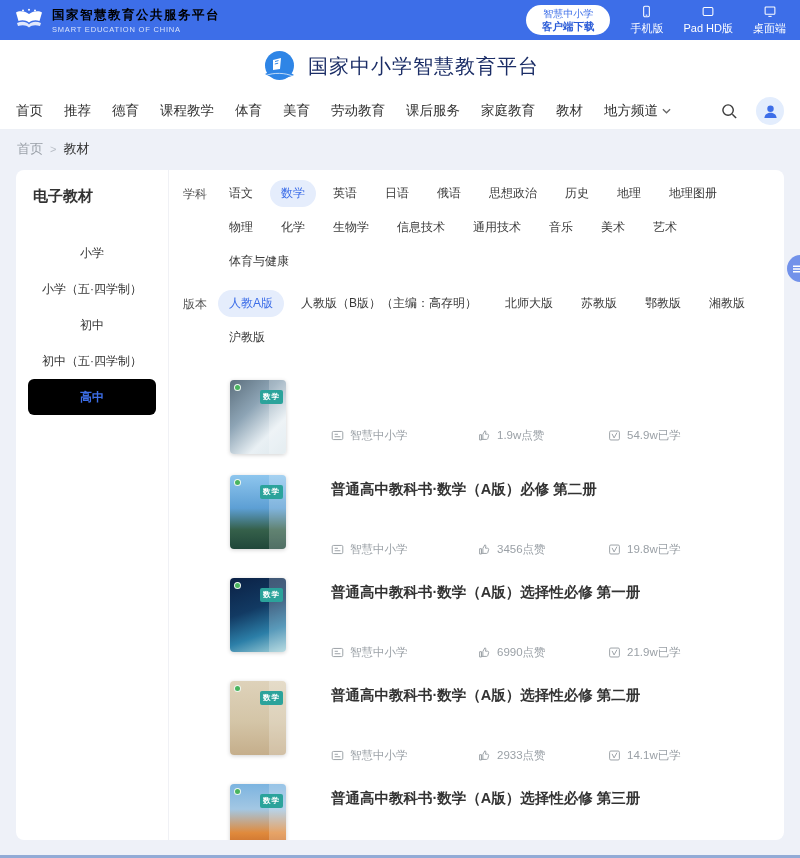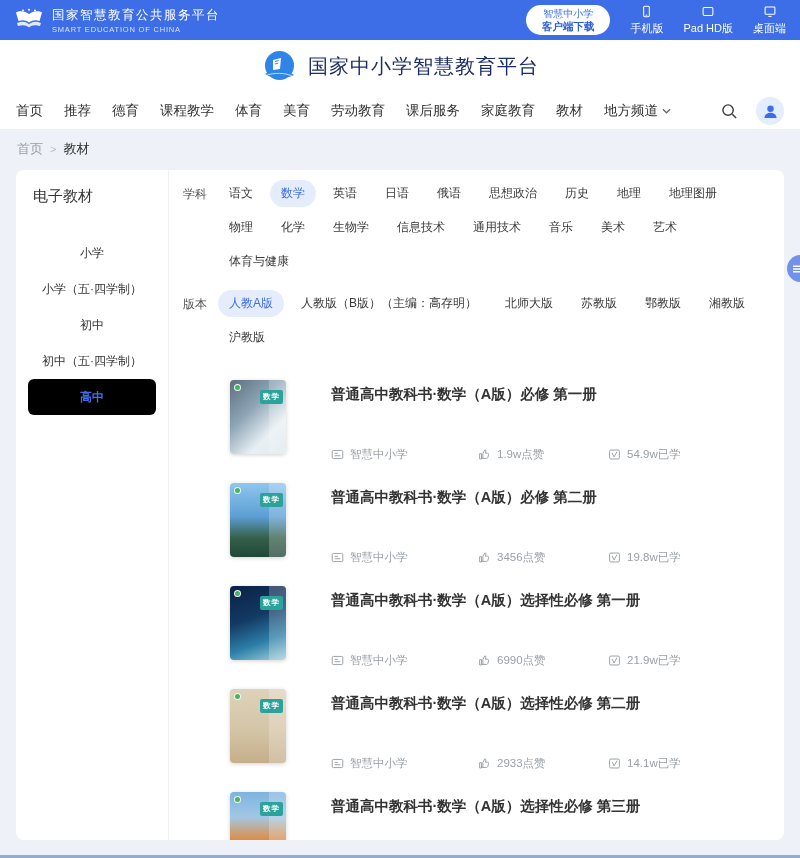--- a/index.html
+++ b/index.html
@@ -5,21 +5,21 @@
   * { margin:0; padding:0; box-sizing:border-box; }
   html,body { width:800px; height:858px; }
   body {
     font-family:"Liberation Sans","DejaVu Sans",sans-serif;
     background:#eef1f8; position:relative; overflow:hidden; color:#333;
   }
 
   
   .topbar { height:40px; background:#3d6ee8; display:flex; align-items:center; padding:0 14px; }
   .brand { display:flex; align-items:center; gap:8px; }
-  .brand-text .t1 { color:#ffffff; font-size:12.5px; font-weight:normal; letter-spacing:1.5px; }
+  .brand-text .t1 { color:#000000; font-size:12.5px; font-weight:bold; letter-spacing:1.5px; }
   .brand-text .t2 { color:rgba(255,255,255,.8); font-size:7.5px; letter-spacing:.8px; margin-top:1px; }
   .topbar-right { margin-left:auto; display:flex; align-items:center; gap:20px; }
   .download-pill { background:#fff; border-radius:15px; padding:3px 16px; text-align:center; line-height:1.2; cursor:pointer; }
   .download-pill .dl1 { color:#3d6ee8; font-size:10px; }
   .download-pill .dl2 { color:#2a5bd7; font-size:10.5px; font-weight:bold; }
   .top-link { display:flex; flex-direction:column; align-items:center; gap:3px; color:#fff; font-size:11px; cursor:pointer; }
 
   
   .site-header { height:53px; background:#fff; display:flex; align-items:center; justify-content:center; gap:10px; }
   .site-title { font-size:20px; font-weight:normal; color:#1b2d66; letter-spacing:1px; }
@@ -32,21 +32,21 @@
 
   
   .breadcrumb { height:38px; display:flex; align-items:center; padding:0 17px; font-size:13px; gap:7px; }
   .crumb-home { color:#9aa0a8; cursor:pointer; }
   .crumb-sep { color:#b8bec6; font-size:11px; }
   .crumb-cur { color:#333; }
 
   
   .content { margin:2px 16px 0; height:670px; background:#fff; border-radius:8px; display:flex; overflow:hidden; }
   .sidebar { width:153px; border-right:1px solid #f0f1f5; padding:17px 12px 0; flex-shrink:0; }
-  .sidebar-title { font-size:15px; font-weight:normal; color:#333; padding-left:5px; }
+  .sidebar-title { font-size:15px; font-weight:bold; color:#333; padding-left:5px; }
   .side-list { margin-top:29px; }
   .side-item { height:36px; line-height:36px; text-align:center; font-size:12px; color:#333; border-radius:6px; cursor:pointer; }
   .side-item.active { background:#000000; color:#3d6ee8; font-weight:bold; }
 
   .main { flex:1; padding:10px 18px 0 14px; position:relative; }
 
   
   .filter-row { display:flex; align-items:flex-start; margin-bottom:8px; }
   .filter-label { font-size:12px; color:#555; padding:6px 0; margin-right:8px; flex-shrink:0; }
   .chips { display:flex; flex-wrap:wrap; }
@@ -242,21 +242,20 @@
 
     <div class="book-list">
 
       <div class="book-row">
         <div class="cover cover-1">
           <span class="dot"></span>
           <span class="strip"></span>
           <span class="label">数学</span>
         </div>
         <div class="book-info">
-          <div class="book-title">普通高中教科书·数学（A版）必修 第一册</div>
           <div class="book-meta">
             <span class="meta-group meta-provider">
               <span>
                 <svg width="13" height="13" viewBox="0 0 16 16" fill="none" stroke="#9aa0a6" stroke-width="1.2">
                     <rect x="1.5" y="3" width="13" height="10" rx="1.5"></rect>
                     <path d="M4.5 6.5h4M4.5 9.5h7"></path>
                   </svg>
               </span>
               <span>智慧中小学</span>
             </span>

